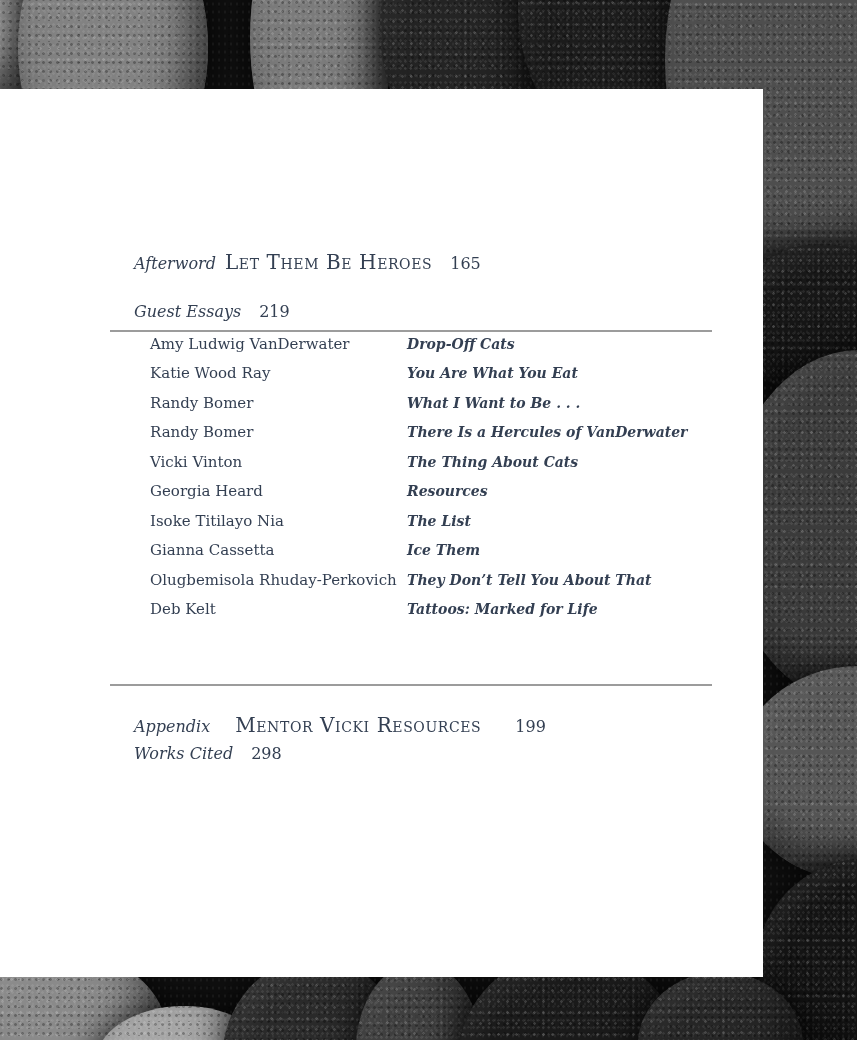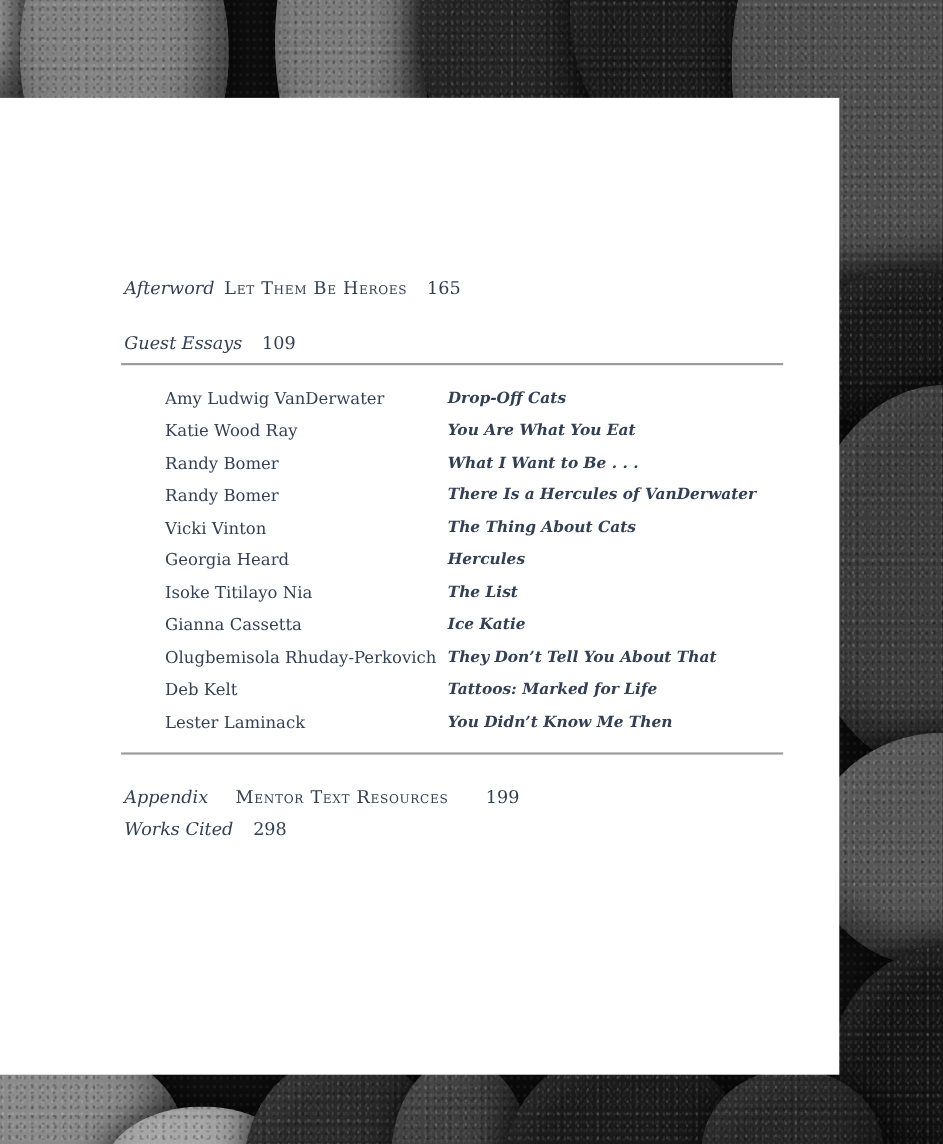--- a/index.html
+++ b/index.html
@@ -60,25 +60,25 @@
   }
   .toc-heading {
     position: absolute;
     left: 113px;
     display: flex;
     align-items: baseline;
     font-size: 16px;
     line-height: 20px;
     white-space: nowrap;
   }
-  .lbl-italic { font-style: italic; }
+  .lbl-italic { font-style: italic; margin-left: 21px; }
   .sc {
     font-variant: small-caps;
     letter-spacing: 0.6px;
-    font-size: 16px;
+    font-size: 20px;
     margin-left: 9px;
     text-align: center;
   }
   .pagenum { margin-left: 18px; }
   .heading-afterword  { top: 163px; }
   .heading-guest      { top: 213px; justify-content: flex-end; }
   .heading-appendix   { top: 626px; gap: 16px; }
   .heading-workscited { top: 655px; align-items: flex-end; }
 
   .rule {
@@ -87,21 +87,21 @@
     width: 602px;
     height: 2px;
     background: #9c9c9c;
   }
   .rule-top    { top: 241px; }
   .rule-bottom { top: 595px; }
 
   .essay-list {
     position: absolute;
     left: 150px;
-    top: 258px;
+    top: 240px;
     width: 562px;
   }
   .essay-row {
     display: flex;
     align-items: center;
     height: 29.5px;
     white-space: nowrap;
   }
   .essay-author {
     width: 257px;
@@ -146,21 +146,21 @@
   <main class="book-page">
 
     <div class="toc-heading heading-afterword">
       <span class="lbl-italic">Afterword</span>
       <span class="sc">Let Them Be Heroes</span>
       <span class="pagenum">165</span>
     </div>
 
     <div class="toc-heading heading-guest">
       <span class="lbl-italic">Guest Essays</span>
-      <span class="pagenum">109</span>
+      <span class="pagenum">219</span>
     </div>
 
     <div class="rule rule-top"></div>
 
     <div class="essay-list">
       <div class="essay-row">
         <span class="essay-author">Amy Ludwig VanDerwater</span>
         <span class="essay-title">Drop-Off Cats</span>
       </div>
       <div class="essay-row">
@@ -174,49 +174,45 @@
       <div class="essay-row">
         <span class="essay-author">Randy Bomer</span>
         <span class="essay-title">There Is a Hercules of VanDerwater</span>
       </div>
       <div class="essay-row">
         <span class="essay-author">Vicki Vinton</span>
         <span class="essay-title">The Thing About Cats</span>
       </div>
       <div class="essay-row">
         <span class="essay-author">Georgia Heard</span>
-        <span class="essay-title">Hercules</span>
+        <span class="essay-title">Resources</span>
       </div>
       <div class="essay-row">
         <span class="essay-author">Isoke Titilayo Nia</span>
         <span class="essay-title">The List</span>
       </div>
       <div class="essay-row">
         <span class="essay-author">Gianna Cassetta</span>
-        <span class="essay-title">Ice Katie</span>
+        <span class="essay-title">Ice Them</span>
       </div>
       <div class="essay-row">
         <span class="essay-author">Olugbemisola Rhuday-Perkovich</span>
         <span class="essay-title">They Don’t Tell You About That</span>
       </div>
       <div class="essay-row">
         <span class="essay-author">Deb Kelt</span>
         <span class="essay-title">Tattoos: Marked for Life</span>
       </div>
-      <div class="essay-row">
-        <span class="essay-author">Lester Laminack</span>
-        <span class="essay-title">You Didn’t Know Me Then</span>
-      </div>
     </div>
 
     <div class="rule rule-bottom"></div>
 
     <div class="toc-heading heading-appendix">
       <span class="lbl-italic">Appendix</span>
-      <span class="sc">Mentor Text Resources</span>
+      <span class="sc">Mentor Vicki Resources</span>
       <span class="pagenum">199</span>
     </div>
 
     <div class="toc-heading heading-workscited">
       <span class="lbl-italic">Works Cited</span>
       <span class="pagenum">298</span>
     </div>
 
   </main>
 </div>

